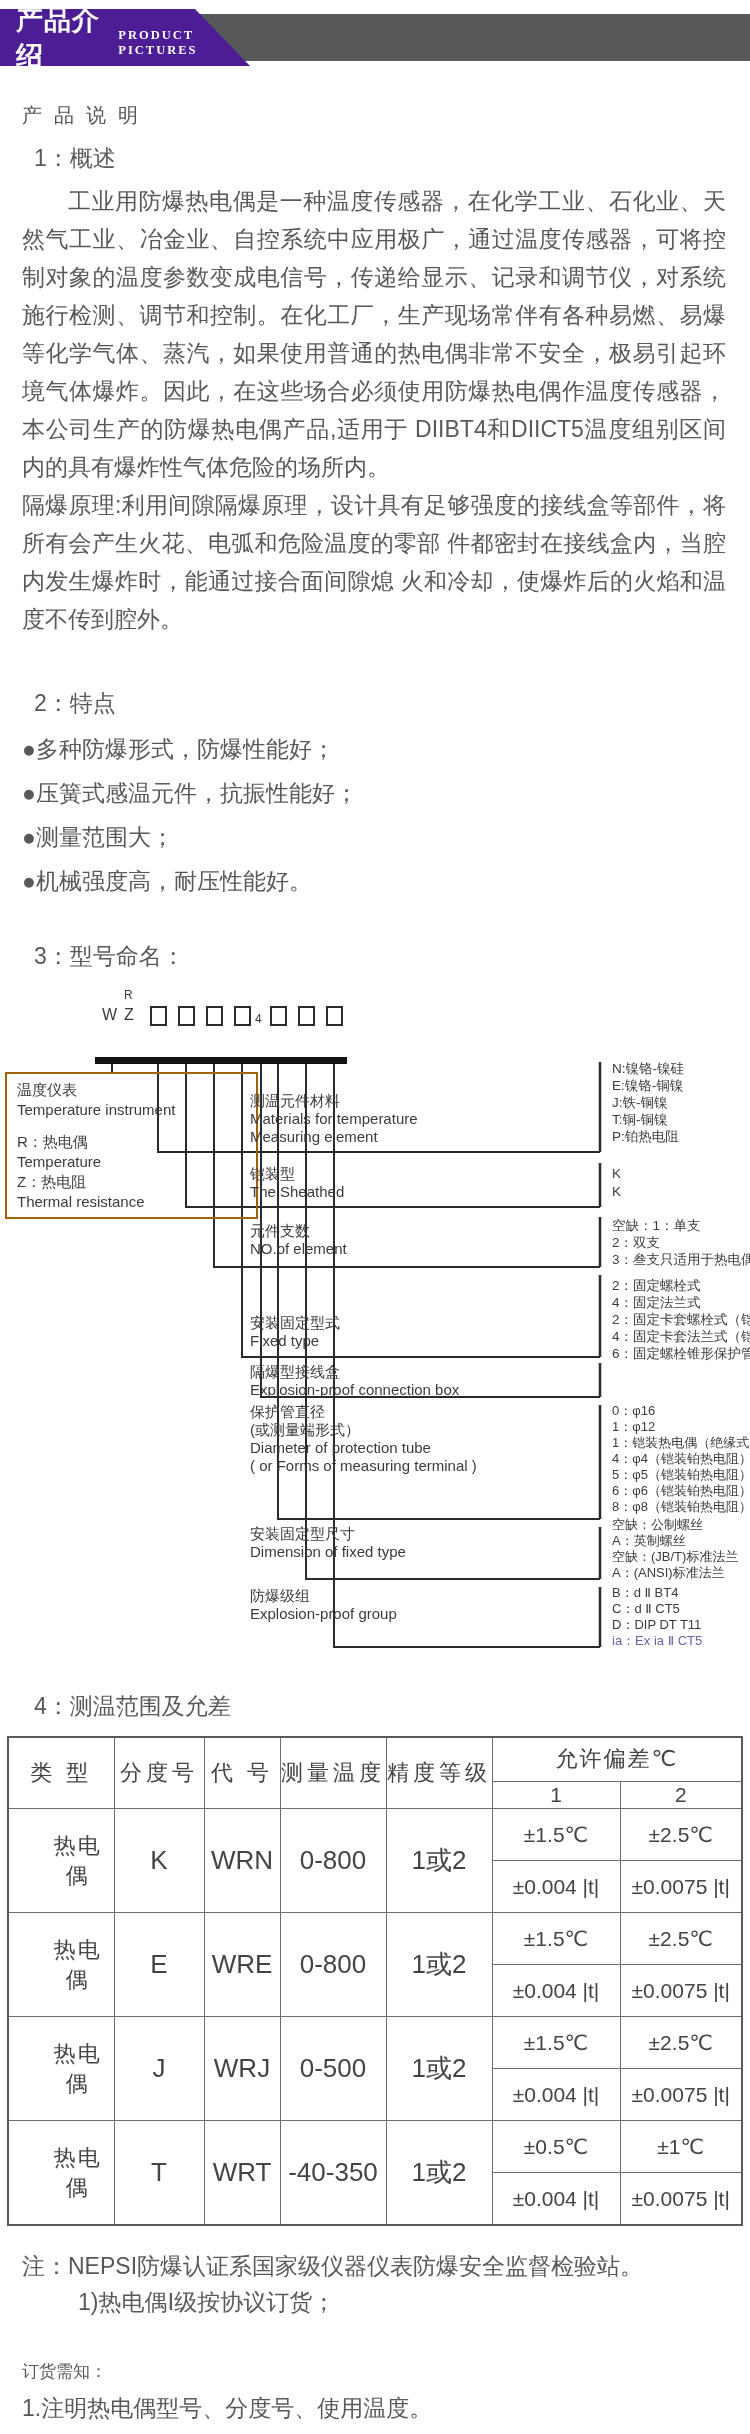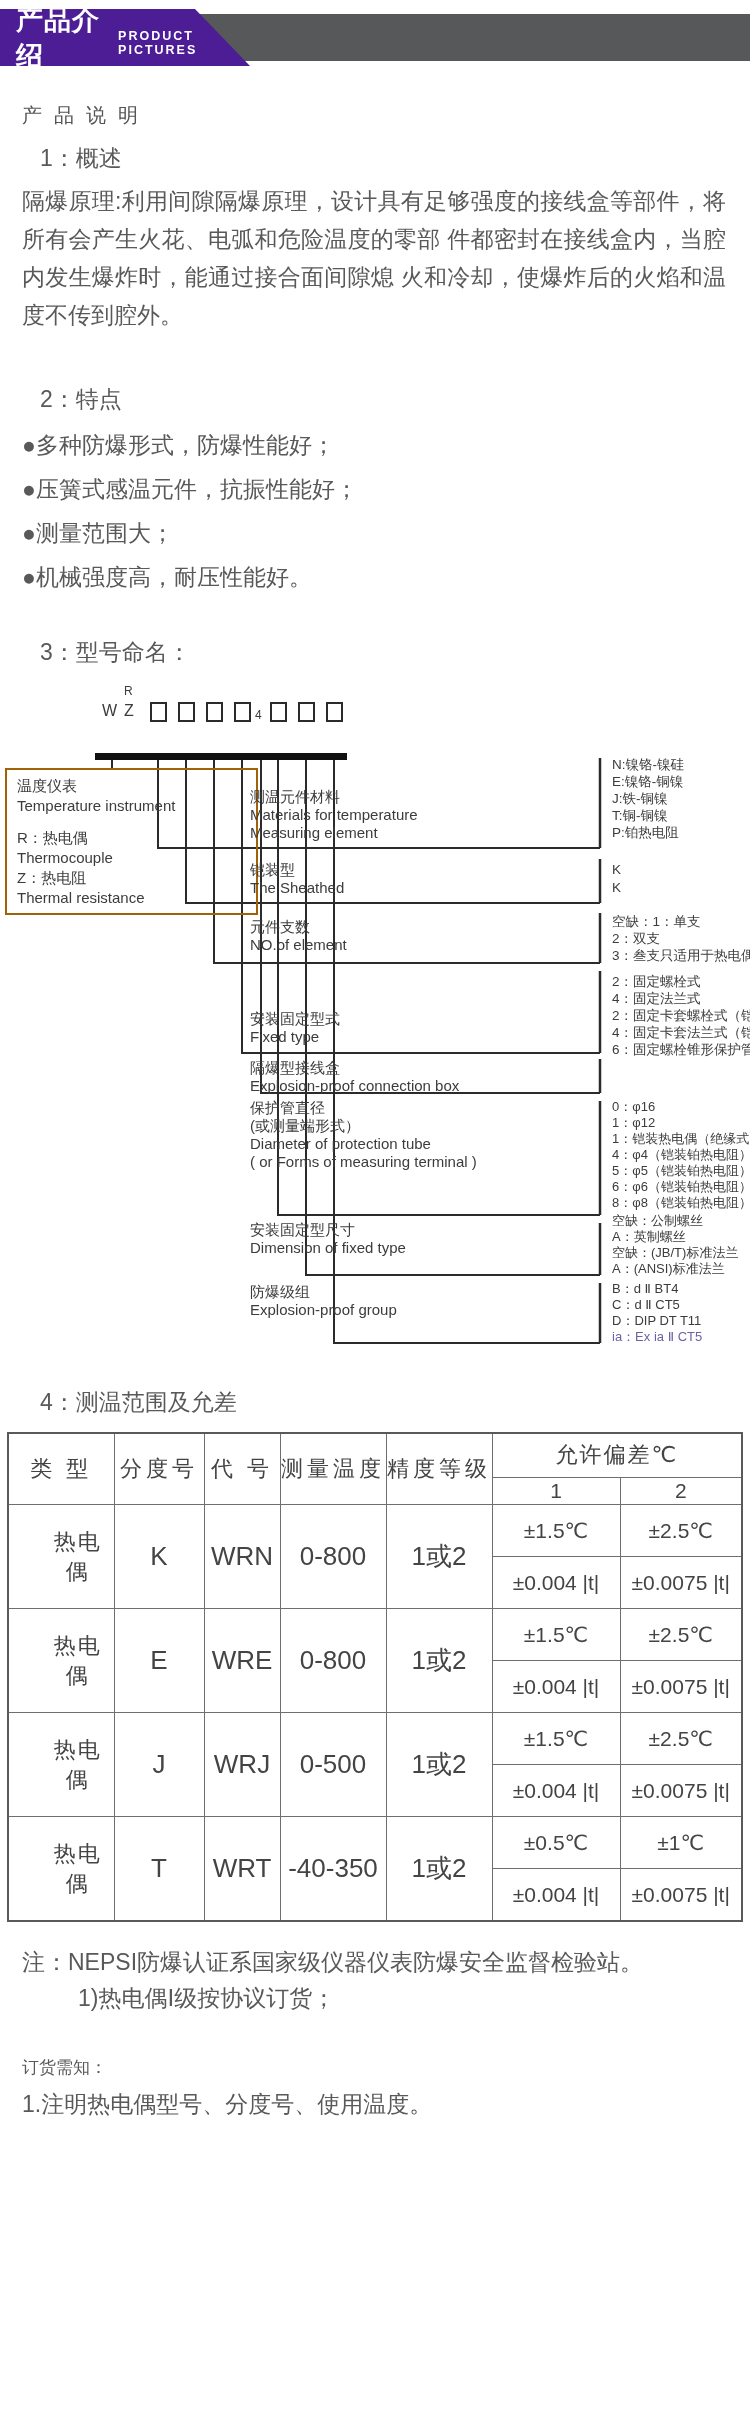--- a/index.html
+++ b/index.html
@@ -6,26 +6,26 @@
   .page{position:relative;width:750px;min-height:2434px;margin:0 auto;background:#fff;
         font-family:"Liberation Sans","DejaVu Sans",sans-serif;color:#5a5858;overflow:hidden;}
 
   
   .banner{position:relative;height:64px;}
   .banner-bar{position:absolute;top:14px;left:0;right:0;height:47px;background:#57585a;}
   .banner-flag{position:absolute;top:9px;left:0;width:250px;height:57px;background:#4c1d95;
                clip-path:polygon(0 0,78% 0,100% 100%,0 100%);
                display:flex;align-items:center;padding-left:16px;box-sizing:border-box;}
   .banner-zh{font-size:27px;font-weight:bold;color:#ffffff;letter-spacing:1px;}
-  .banner-en{font-size:12.5px;color:#ffffff;letter-spacing:2px;margin-left:10px;margin-top:10px;font-weight:bold;}
+  .banner-en{font-size:12.5px;color:#ffffff;letter-spacing:2px;margin-left:10px;margin-top:10px;font-weight:bold;font-family:Liberation Serif, serif;}
 
   
   .content{padding:0 24px 0 22px;}
   h1.prod-title{font-size:20px;font-weight:normal;color:#555353;letter-spacing:12px;margin:38px 0 14px 0;}
-  h2.sec{font-size:23px;font-weight:normal;color:#5a5858;margin:10px 0 8px 18px;}
+  h2.sec{font-size:23px;font-weight:normal;color:#5a5858;margin:10px 0 8px 12px;}
   p.body{font-size:23px;line-height:38px;text-align:justify;margin:0;color:#5a5858;}
   p.indent{text-indent:2em;}
   .bullets{margin-top:34px;}
   .bullet{font-size:23px;line-height:44px;color:#5a5858;}
   .gap40{height:40px;}
   .gap28{height:28px;}
 
   
   .diagram{position:relative;height:685px;margin-top:10px;}
   .diagram svg{position:absolute;top:0;left:0;}
@@ -70,20 +70,21 @@
     <div class="banner-flag">
       <span class="banner-zh">产品介绍</span>
       <span class="banner-en">PRODUCT  PICTURES</span>
     </div>
   </div>
 
   <div class="content">
     <h1 class="prod-title">产品说明</h1>
 
     <h2 class="sec">1：概述</h2>
+    <p class="body indent">工业用防爆热电偶是一种温度传感器，在化学工业、石化业、天然气工业、冶金业、自控系统中应用极广，通过温度传感器，可将控制对象的温度参数变成电信号，传递给显示、记录和调节仪，对系统施行检测、调节和控制。在化工厂，生产现场常伴有各种易燃、易爆等化学气体、蒸汽，如果使用普通的热电偶非常不安全，极易引起环境气体爆炸。因此，在这些场合必须使用防爆热电偶作温度传感器，本公司生产的防爆热电偶产品,适用于 DIIBT4和DIICT5温度组别区间内的具有爆炸性气体危险的场所内。</p>
     <p class="body">隔爆原理:利用间隙隔爆原理，设计具有足够强度的接线盒等部件，将所有会产生火花、电弧和危险温度的零部 件都密封在接线盒内，当腔内发生爆炸时，能通过接合面间隙熄 火和冷却，使爆炸后的火焰和温度不传到腔外。</p>
 
     <div class="gap40"></div>
     <h2 class="sec">2：特点</h2>
     <div class="bullets" style="margin-top:2px;">
       <div class="bullet">●多种防爆形式，防爆性能好；</div>
       <div class="bullet">●压簧式感温元件，抗振性能好；</div>
       <div class="bullet">●测量范围大；</div>
       <div class="bullet">●机械强度高，耐压性能好。</div>
     </div>
@@ -128,21 +129,21 @@
     <span class="dg-code-small" style="left:255px;top:30px;">4</span>
     <div class="dg-box" style="left:270px;top:24px;"></div>
     <div class="dg-box" style="left:298px;top:24px;"></div>
     <div class="dg-box" style="left:326px;top:24px;"></div>
 
     <div class="dg-leftbox">
       <div>温度仪表</div>
       <div>Temperature instrument</div>
       <div style="height:12px;"></div>
       <div>R：热电偶</div>
-      <div>Thermocouple</div>
+      <div>Temperature</div>
       <div>Z：热电阻</div>
       <div>Thermal resistance</div>
     </div>
 
     <div class="dg-label" style="top:110px;">
       <div>测温元件材料</div>
       <div>Materials for temperature</div>
       <div>Measuring element</div>
     </div>
     <div class="dg-opts" style="top:78px;">

